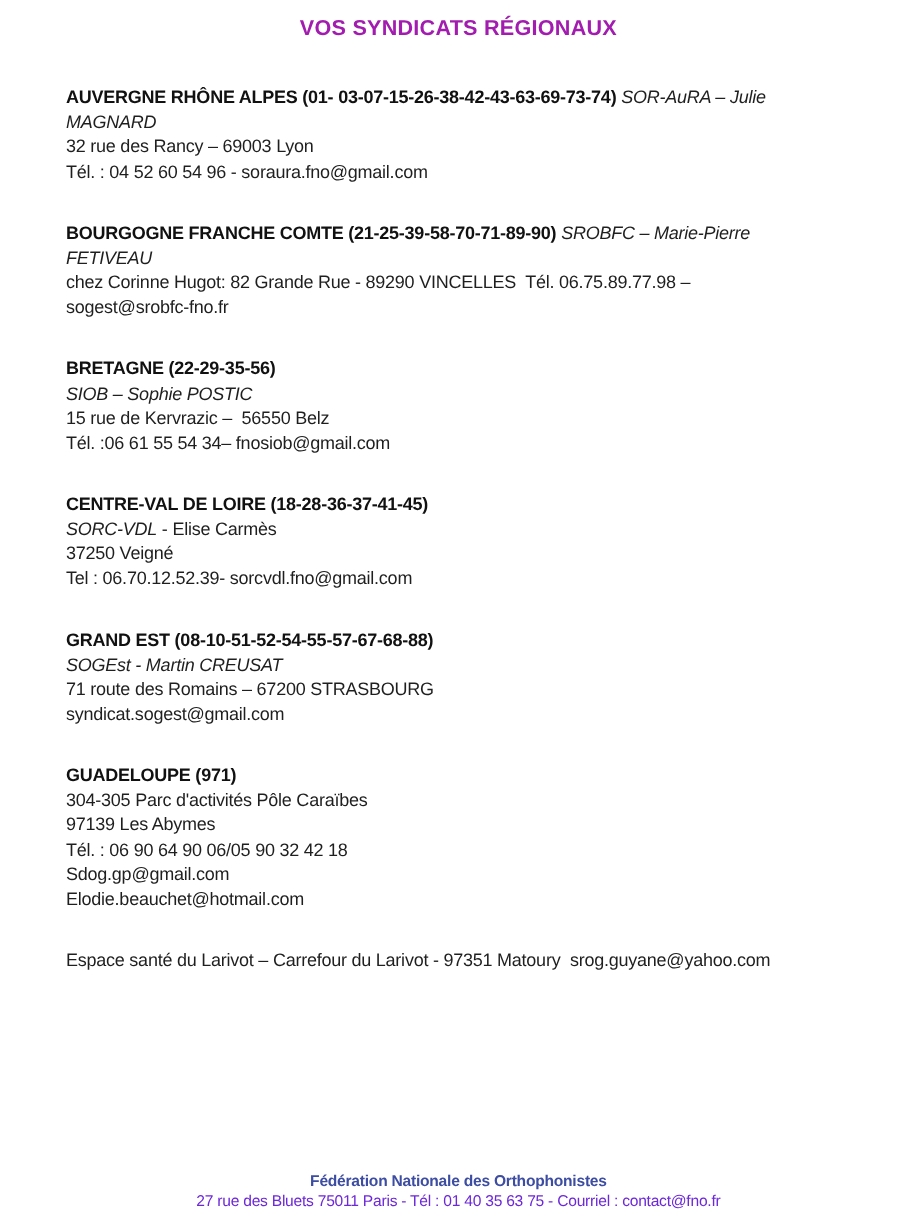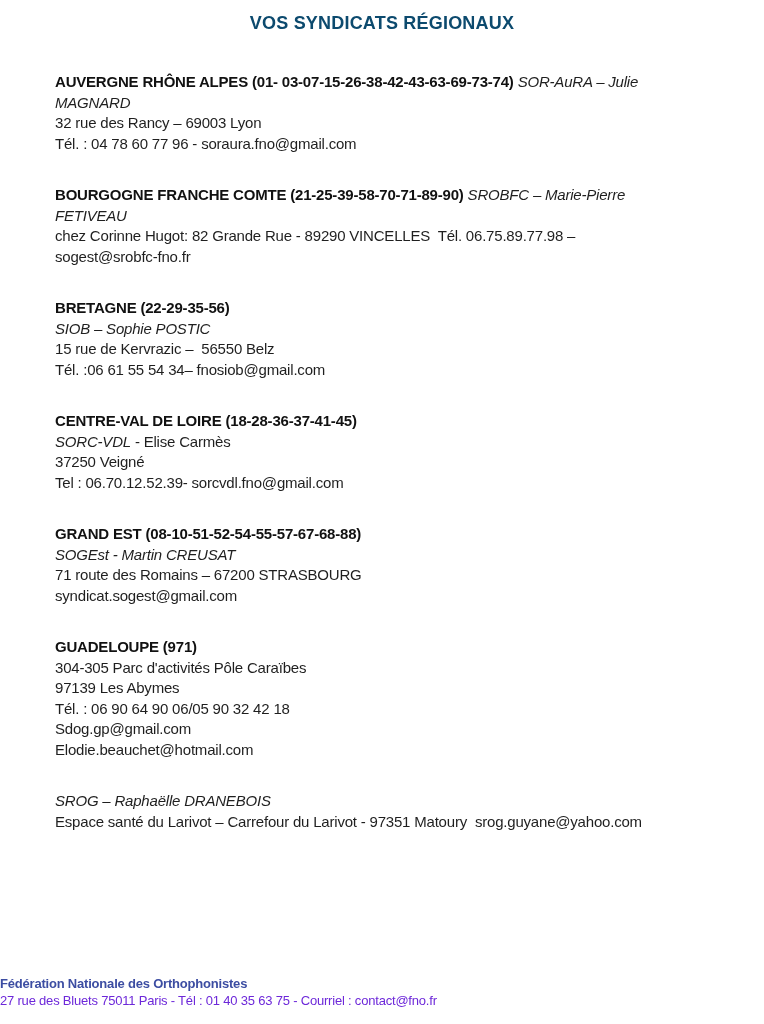--- a/index.html
+++ b/index.html
@@ -15,21 +15,21 @@
     font-family: "Liberation Sans", sans-serif;
     color: #1f1f1f;
   }
   [data-bind] { white-space: pre-wrap; }
 
   .page-title {
     padding-top: 13px;
     text-align: center;
     font-size: 18px;
     font-weight: 700;
-    color: #0c4a6e;
+    color: #a21caf;
     letter-spacing: 0.2px;
   }
 
   .content {
     position: absolute;
     top: 72px;
     left: 55px;
     right: 40px;
   }
 
@@ -42,21 +42,21 @@
   }
   .region-heading { font-weight: 700; color: #111111; }
   .org-contact { font-style: italic; }
   .org-regular { font-style: normal; text-align: right; }
 
   .page-footer {
     position: absolute;
     top: 975px;
     left: 0;
     right: 0;
-    text-align: left;
+    text-align: center;
   }
   .footer-org {
     margin: 0;
     font-size: 13px;
     line-height: 17px;
     font-weight: 700;
     color: #3c4da2;
     letter-spacing: -0.2px;
   }
   .footer-addr {
@@ -71,21 +71,21 @@
 <body>
 
 <div class="page-title" data-bind="page.title">VOS SYNDICATS RÉGIONAUX</div>
 
 <div class="content">
 
   <div class="entry">
     <p><strong class="region-heading" data-bind="sections.0.heading">AUVERGNE RHÔNE ALPES (01- 03-07-15-26-38-42-43-63-69-73-74)</strong> <em class="org-contact" data-bind="sections.0.org_first">SOR-AuRA – Julie</em></p>
     <p><em class="org-contact" data-bind="sections.0.org_wrapped">MAGNARD</em></p>
     <p class="address-line" data-bind="sections.0.lines.0">32 rue des Rancy – 69003 Lyon</p>
-    <p class="address-line" data-bind="sections.0.lines.1">Tél. : 04 78 60 77 96 - soraura.fno@gmail.com</p>
+    <p class="address-line" data-bind="sections.0.lines.1">Tél. : 04 52 60 54 96 - soraura.fno@gmail.com</p>
   </div>
 
   <div class="entry">
     <p><strong class="region-heading" data-bind="sections.1.heading">BOURGOGNE FRANCHE COMTE (21-25-39-58-70-71-89-90)</strong> <em class="org-contact" data-bind="sections.1.org_first">SROBFC – Marie-Pierre</em></p>
     <p><em class="org-contact" data-bind="sections.1.org_wrapped">FETIVEAU</em></p>
     <p class="address-line" data-bind="sections.1.lines.0">chez Corinne Hugot: 82 Grande Rue - 89290 VINCELLES  Tél. 06.75.89.77.98 –</p>
     <p class="address-line" data-bind="sections.1.lines.1">sogest@srobfc-fno.fr</p>
   </div>
 
   <div class="entry">
@@ -112,21 +112,20 @@
   <div class="entry">
     <p><strong class="region-heading" data-bind="sections.5.heading">GUADELOUPE (971)</strong></p>
     <p class="address-line" data-bind="sections.5.lines.0">304-305 Parc d'activités Pôle Caraïbes</p>
     <p class="address-line" data-bind="sections.5.lines.1">97139 Les Abymes</p>
     <p class="address-line" data-bind="sections.5.lines.2">Tél. : 06 90 64 90 06/05 90 32 42 18</p>
     <p class="address-line" data-bind="sections.5.lines.4">Sdog.gp@gmail.com</p>
     <p class="address-line" data-bind="sections.5.lines.3">Elodie.beauchet@hotmail.com</p>
   </div>
 
   <div class="entry">
-    <p><em class="org-contact" data-bind="sections.6.org">SROG – Raphaëlle DRANEBOIS</em></p>
     <p class="address-line" data-bind="sections.6.lines.0">Espace santé du Larivot – Carrefour du Larivot - 97351 Matoury  srog.guyane@yahoo.com</p>
   </div>
 
 </div>
 
 <div class="page-footer">
   <p class="footer-org" data-bind="footer.org_name">Fédération Nationale des Orthophonistes</p>
   <p class="footer-addr" data-bind="footer.address_line">27 rue des Bluets 75011 Paris - Tél : 01 40 35 63 75 - Courriel : contact@fno.fr</p>
 </div>
 

